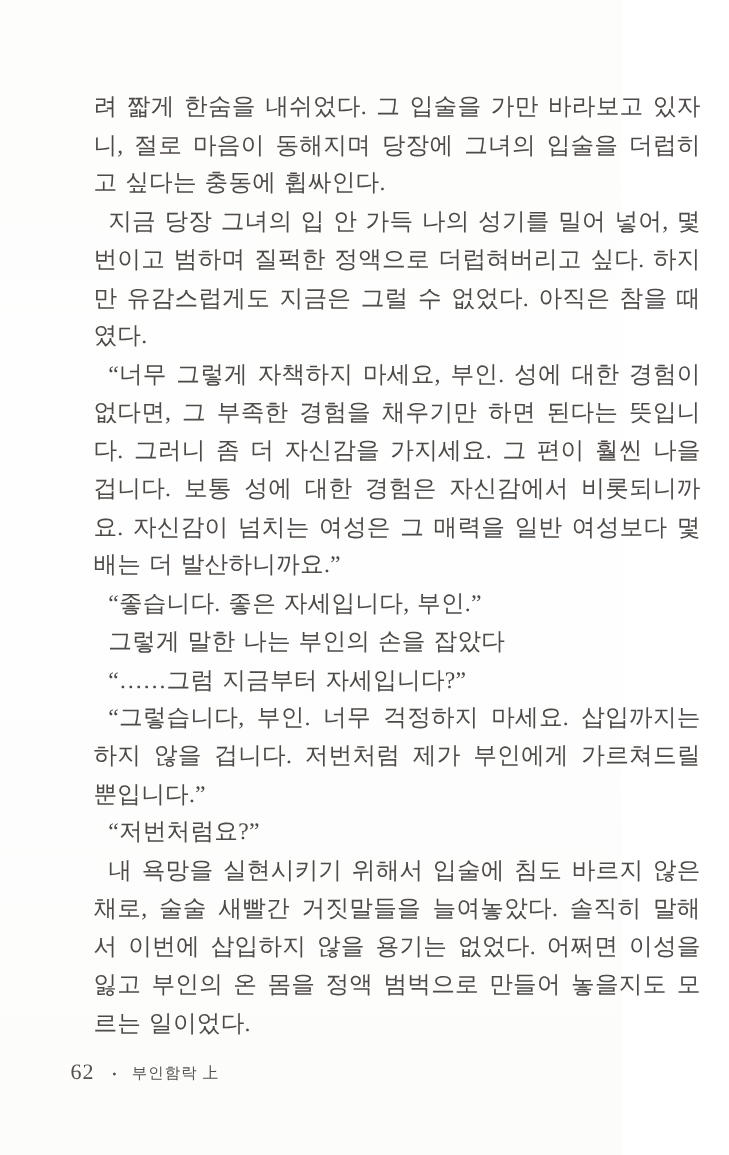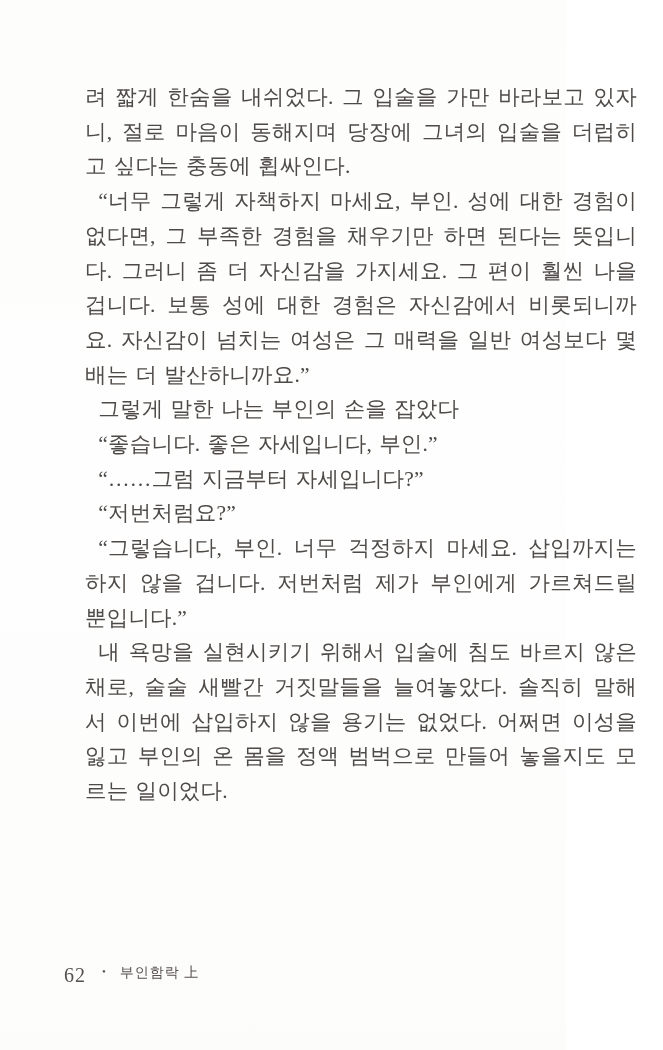--- a/index.html
+++ b/index.html
@@ -35,20 +35,21 @@
     padding: 0;
   }
   .text-block p.indent {
     text-indent: 0.62em;
   }
   .footer {
     position: absolute;
     left: 64px;
     top: 964px;
     display: flex;
+    align-items: center;
     color: #55504d;
     white-space: nowrap;
   }
   .footer .page-num {
     font-size: 20px;
     letter-spacing: 1px;
   }
   .footer .dot {
     font-size: 11px;
     margin: 0 14px 0 16px;
@@ -61,26 +62,27 @@
   }
 </style>
 </head>
 <body>
 
 <div class="page">
 
   <div class="text-block">
 
   <p>려 짧게 한숨을 내쉬었다. 그 입술을 가만 바라보고 있자니, 절로 마음이 동해지며 당장에 그녀의 입술을 더럽히고 싶다는 충동에 휩싸인다.</p>
+      <p class="indent">지금 당장 그녀의 입 안 가득 나의 성기를 밀어 넣어, 몇 번이고 범하며 질퍽한 정액으로 더럽혀버리고 싶다. 하지만 유감스럽게도 지금은 그럴 수 없었다. 아직은 참을 때였다.</p>
       <p class="indent">“너무 그렇게 자책하지 마세요, 부인. 성에 대한 경험이 없다면, 그 부족한 경험을 채우기만 하면 된다는 뜻입니다. 그러니 좀 더 자신감을 가지세요. 그 편이 훨씬 나을 겁니다. 보통 성에 대한 경험은 자신감에서 비롯되니까요. 자신감이 넘치는 여성은 그 매력을 일반 여성보다 몇 배는 더 발산하니까요.”</p>
+      <p class="indent">“좋습니다. 좋은 자세입니다, 부인.”</p>
       <p class="indent">그렇게 말한 나는 부인의 손을 잡았다</p>
-      <p class="indent">“좋습니다. 좋은 자세입니다, 부인.”</p>
       <p class="indent">“……그럼 지금부터 자세입니다?”</p>
+      <p class="indent">“그렇습니다, 부인. 너무 걱정하지 마세요. 삽입까지는 하지 않을 겁니다. 저번처럼 제가 부인에게 가르쳐드릴 뿐입니다.”</p>
       <p class="indent">“저번처럼요?”</p>
-      <p class="indent">“그렇습니다, 부인. 너무 걱정하지 마세요. 삽입까지는 하지 않을 겁니다. 저번처럼 제가 부인에게 가르쳐드릴 뿐입니다.”</p>
       <p class="indent">내 욕망을 실현시키기 위해서 입술에 침도 바르지 않은 채로, 술술 새빨간 거짓말들을 늘여놓았다. 솔직히 말해서 이번에 삽입하지 않을 용기는 없었다. 어쩌면 이성을 잃고 부인의 온 몸을 정액 범벅으로 만들어 놓을지도 모르는 일이었다.</p>
     </div>
 
   <div class="footer">
     <span class="page-num">62</span>
     <span class="dot">•</span>
     <span class="book-title">부인함락 上</span>
   </div>
 
 </div>

